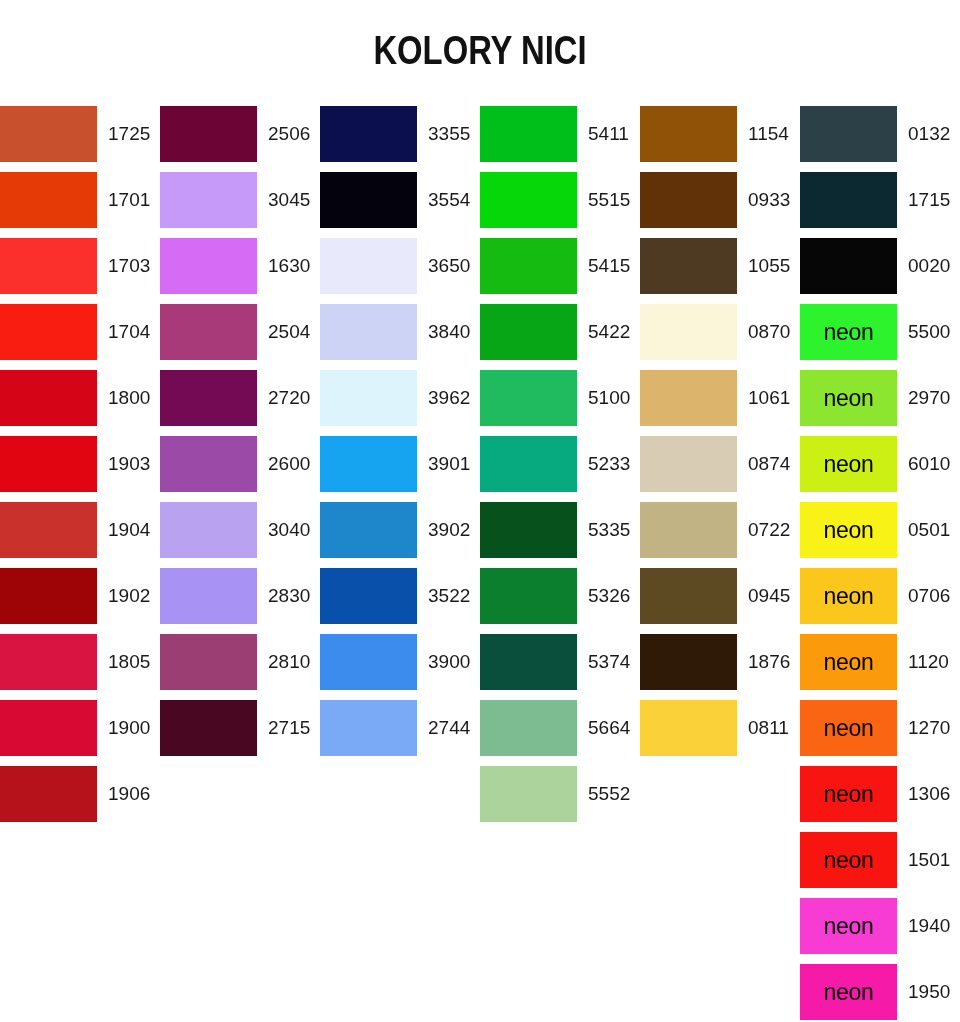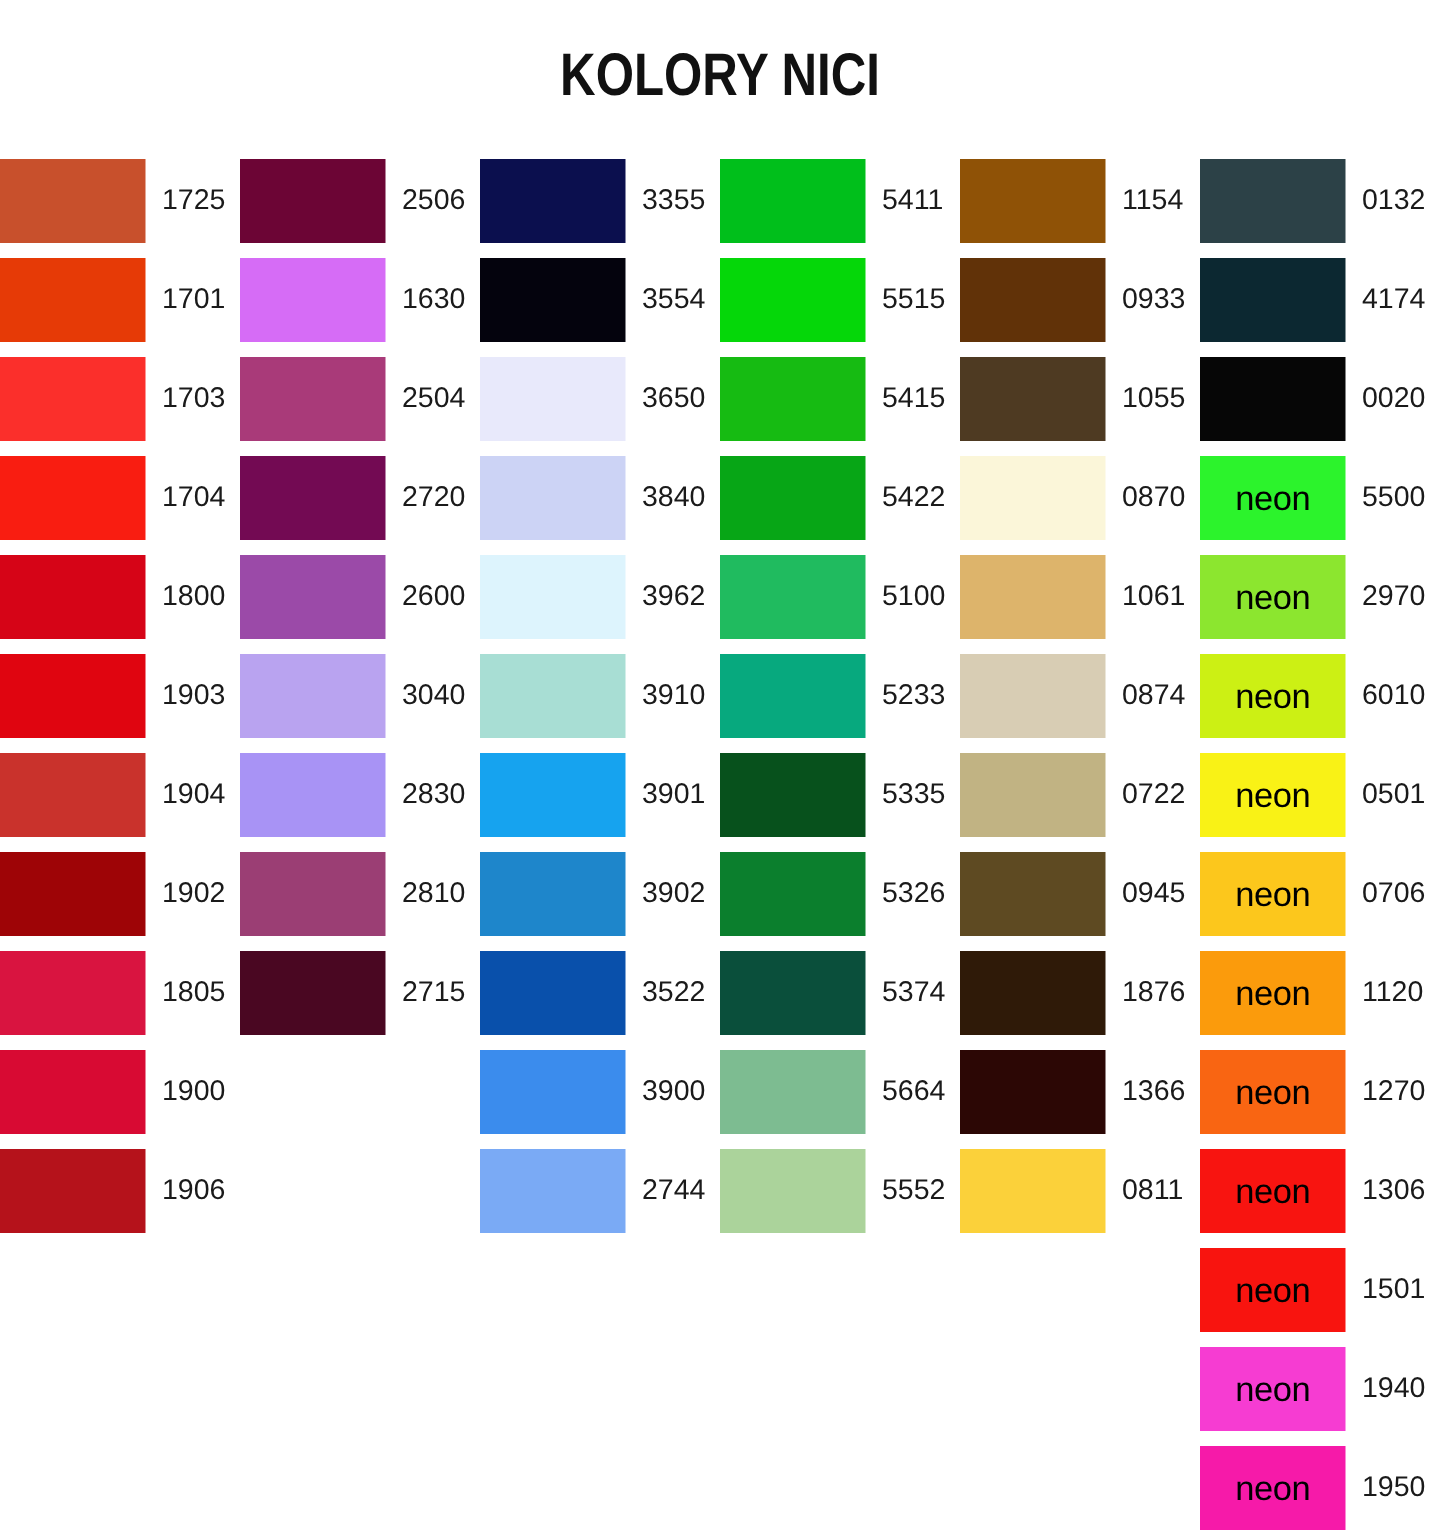--- a/index.html
+++ b/index.html
@@ -157,20 +157,24 @@
         <div class="chip"></div>
         <div class="chip-code"></div>
       </div>
     </div>
     <div class="swatch-column">
       <div class="swatch-row">
         <div class="chip" title="2506" style="background-color: rgb(108, 5, 53);"></div>
         <div class="chip-code">2506</div>
       </div>
       <div class="swatch-row">
+        <div class="chip" title="3045" style="background-color: rgb(198, 154, 248);"></div>
+        <div class="chip-code">3045</div>
+      </div>
+      <div class="swatch-row">
         <div class="chip" title="2640" style="background-color: rgb(214, 108, 246);"></div>
         <div class="chip-code">1630</div>
       </div>
       <div class="swatch-row">
         <div class="chip" title="2504" style="background-color: rgb(169, 58, 121);"></div>
         <div class="chip-code">2504</div>
       </div>
       <div class="swatch-row">
         <div class="chip" title="2720" style="background-color: rgb(115, 10, 83);"></div>
         <div class="chip-code">2720</div>
@@ -223,24 +227,20 @@
       </div>
       <div class="swatch-row">
         <div class="chip" title="3840" style="background-color: rgb(204, 211, 245);"></div>
         <div class="chip-code">3840</div>
       </div>
       <div class="swatch-row">
         <div class="chip" title="3962" style="background-color: rgb(221, 244, 253);"></div>
         <div class="chip-code">3962</div>
       </div>
       <div class="swatch-row">
-        <div class="chip" title="3910" style="background-color: rgb(168, 222, 212);"></div>
-        <div class="chip-code">3910</div>
-      </div>
-      <div class="swatch-row">
         <div class="chip" title="3901" style="background-color: rgb(22, 163, 239);"></div>
         <div class="chip-code">3901</div>
       </div>
       <div class="swatch-row">
         <div class="chip" title="3902" style="background-color: rgb(30, 134, 203);"></div>
         <div class="chip-code">3902</div>
       </div>
       <div class="swatch-row">
         <div class="chip" title="3522" style="background-color: rgb(9, 80, 171);"></div>
         <div class="chip-code">3522</div>
@@ -355,24 +355,20 @@
       </div>
       <div class="swatch-row">
         <div class="chip" title="0945" style="background-color: rgb(94, 74, 34);"></div>
         <div class="chip-code">0945</div>
       </div>
       <div class="swatch-row">
         <div class="chip" title="1876" style="background-color: rgb(47, 26, 8);"></div>
         <div class="chip-code">1876</div>
       </div>
       <div class="swatch-row">
-        <div class="chip" title="1366" style="background-color: rgb(44, 7, 5);"></div>
-        <div class="chip-code">1366</div>
-      </div>
-      <div class="swatch-row">
         <div class="chip" title="0811" style="background-color: rgb(251, 209, 58);"></div>
         <div class="chip-code">0811</div>
       </div>
       <div class="swatch-row empty">
         <div class="chip"></div>
         <div class="chip-code"></div>
       </div>
       <div class="swatch-row empty">
         <div class="chip"></div>
         <div class="chip-code"></div>
@@ -382,21 +378,21 @@
         <div class="chip-code"></div>
       </div>
     </div>
     <div class="swatch-column">
       <div class="swatch-row">
         <div class="chip" title="0132" style="background-color: rgb(44, 65, 71);"></div>
         <div class="chip-code">0132</div>
       </div>
       <div class="swatch-row">
         <div class="chip" title="4174" style="background-color: rgb(12, 40, 49);"></div>
-        <div class="chip-code">4174</div>
+        <div class="chip-code">1715</div>
       </div>
       <div class="swatch-row">
         <div class="chip" title="0020" style="background-color: rgb(6, 6, 6);"></div>
         <div class="chip-code">0020</div>
       </div>
       <div class="swatch-row">
         <div class="chip" title="5500" style="background-color: rgb(44, 243, 44);">
           <span class="chip-neon-text">neon</span>
         </div>
         <div class="chip-code">5500</div>

